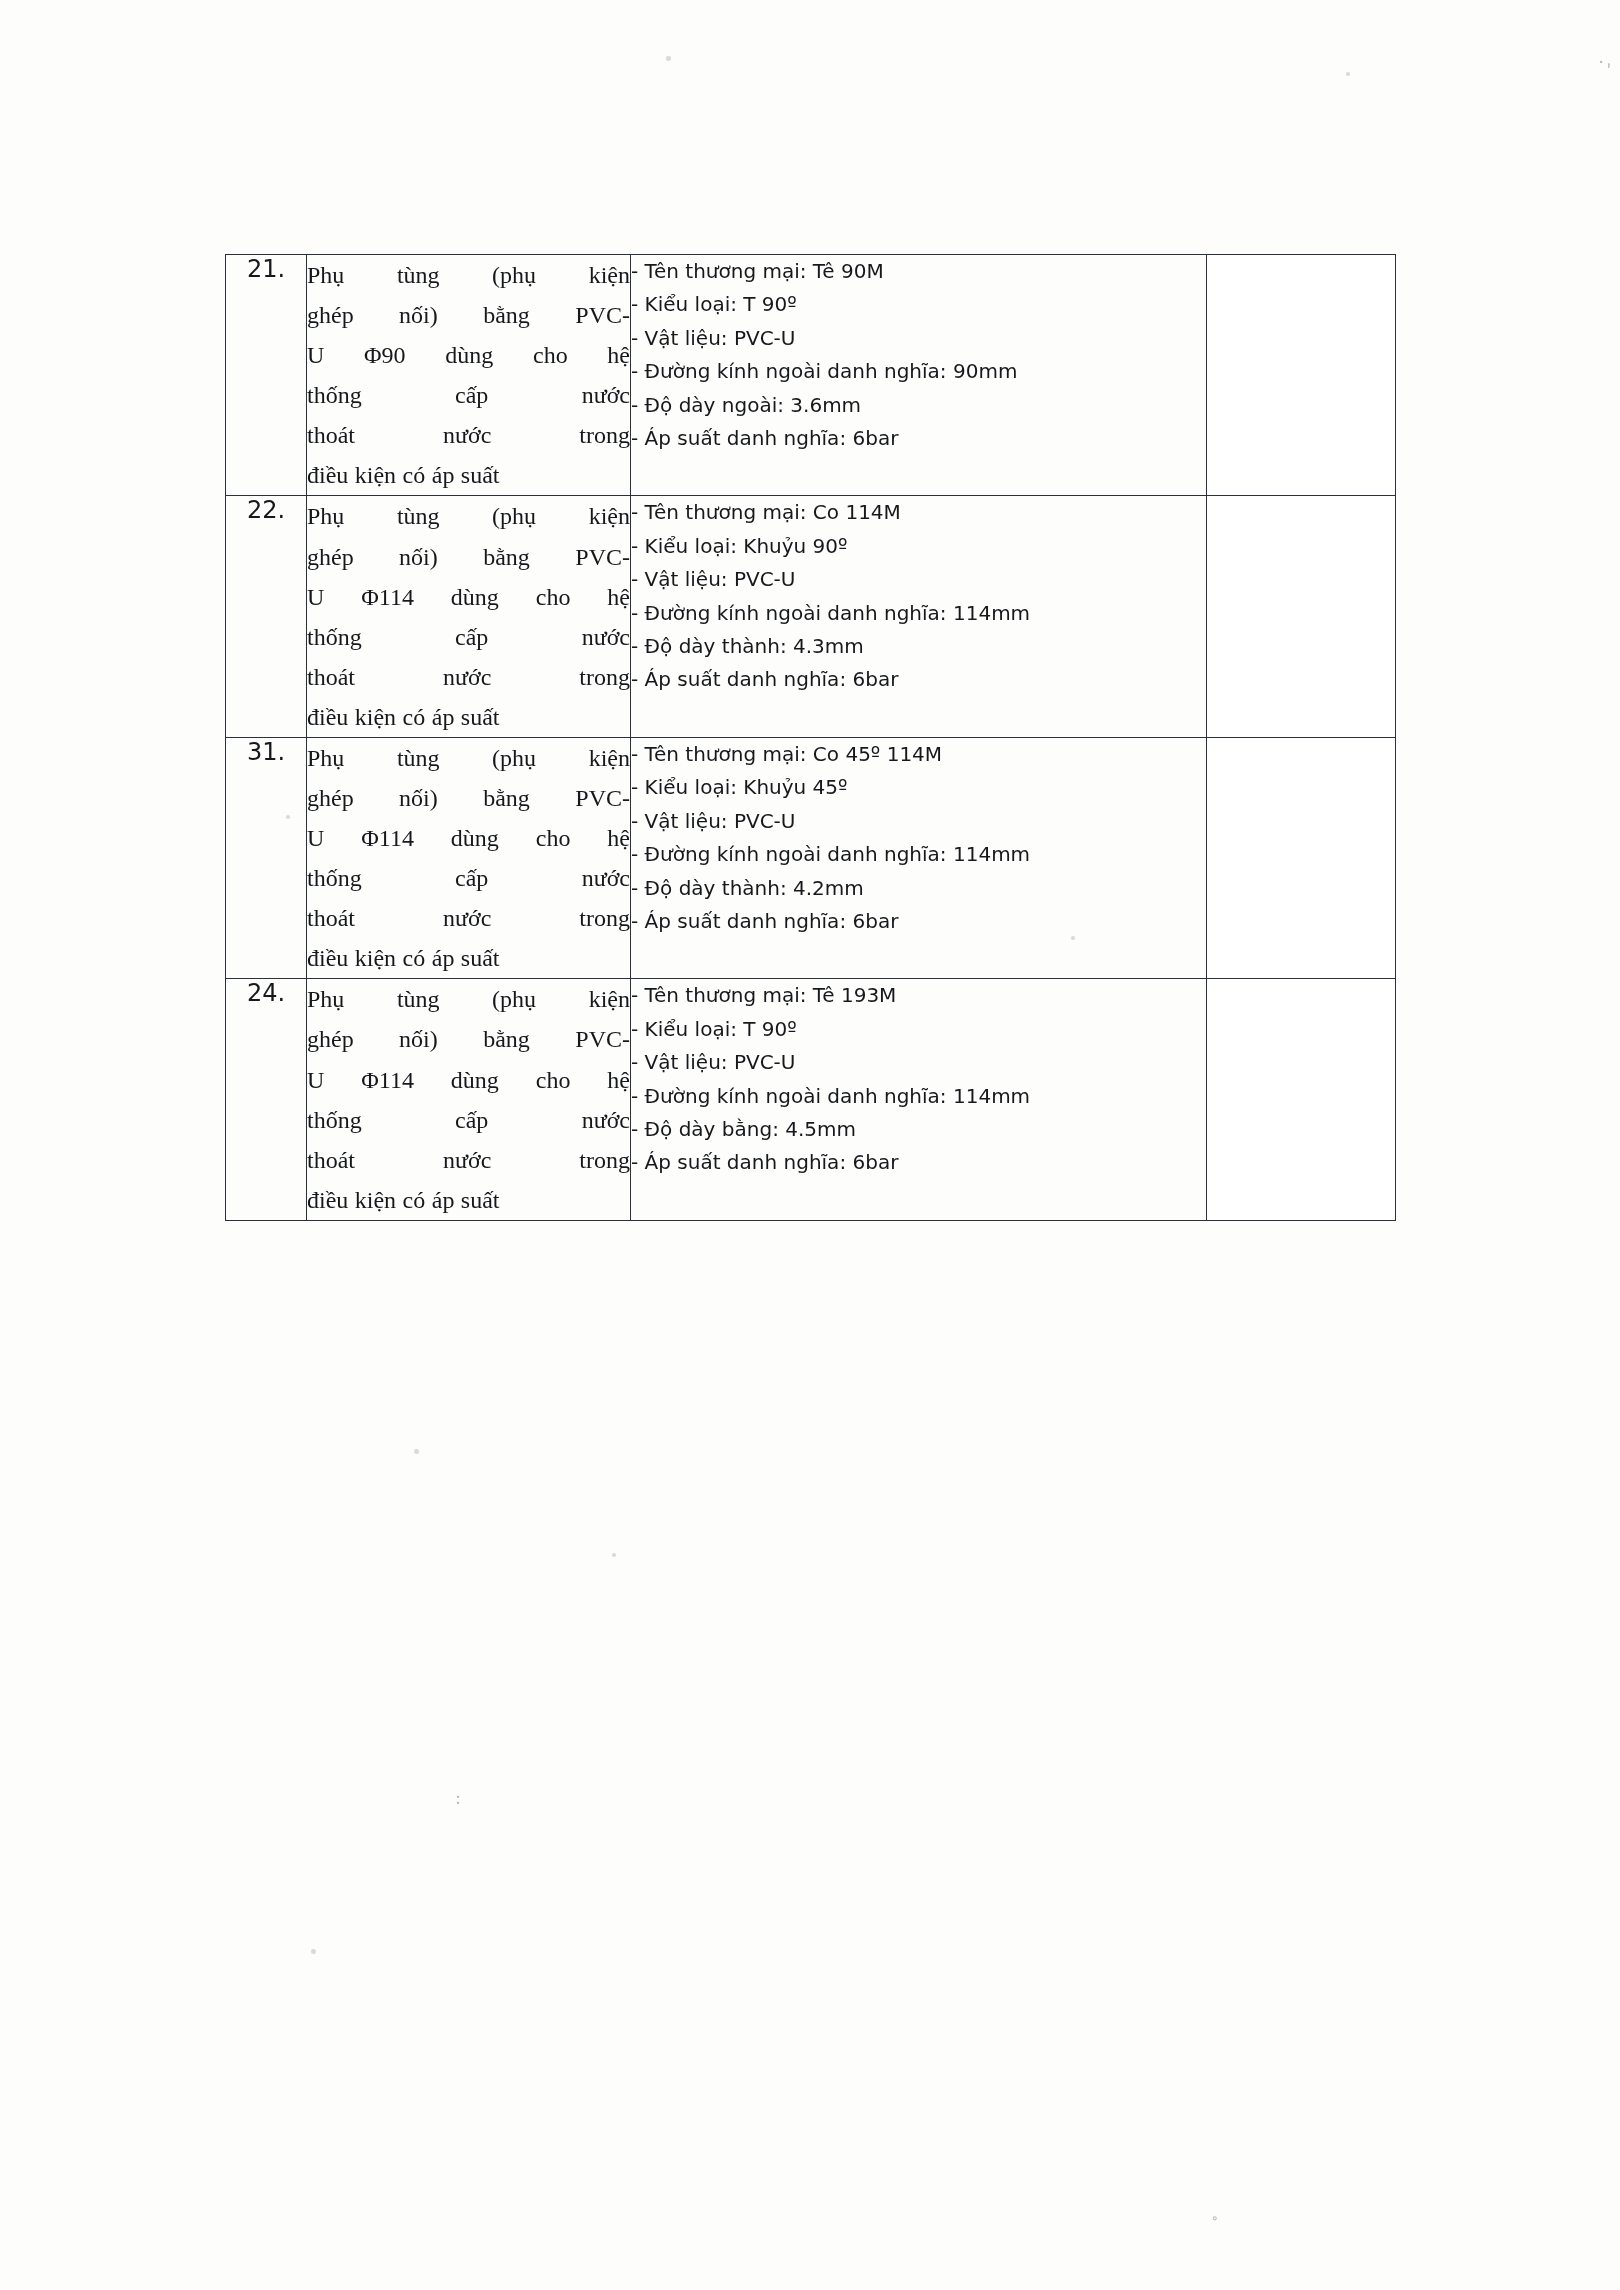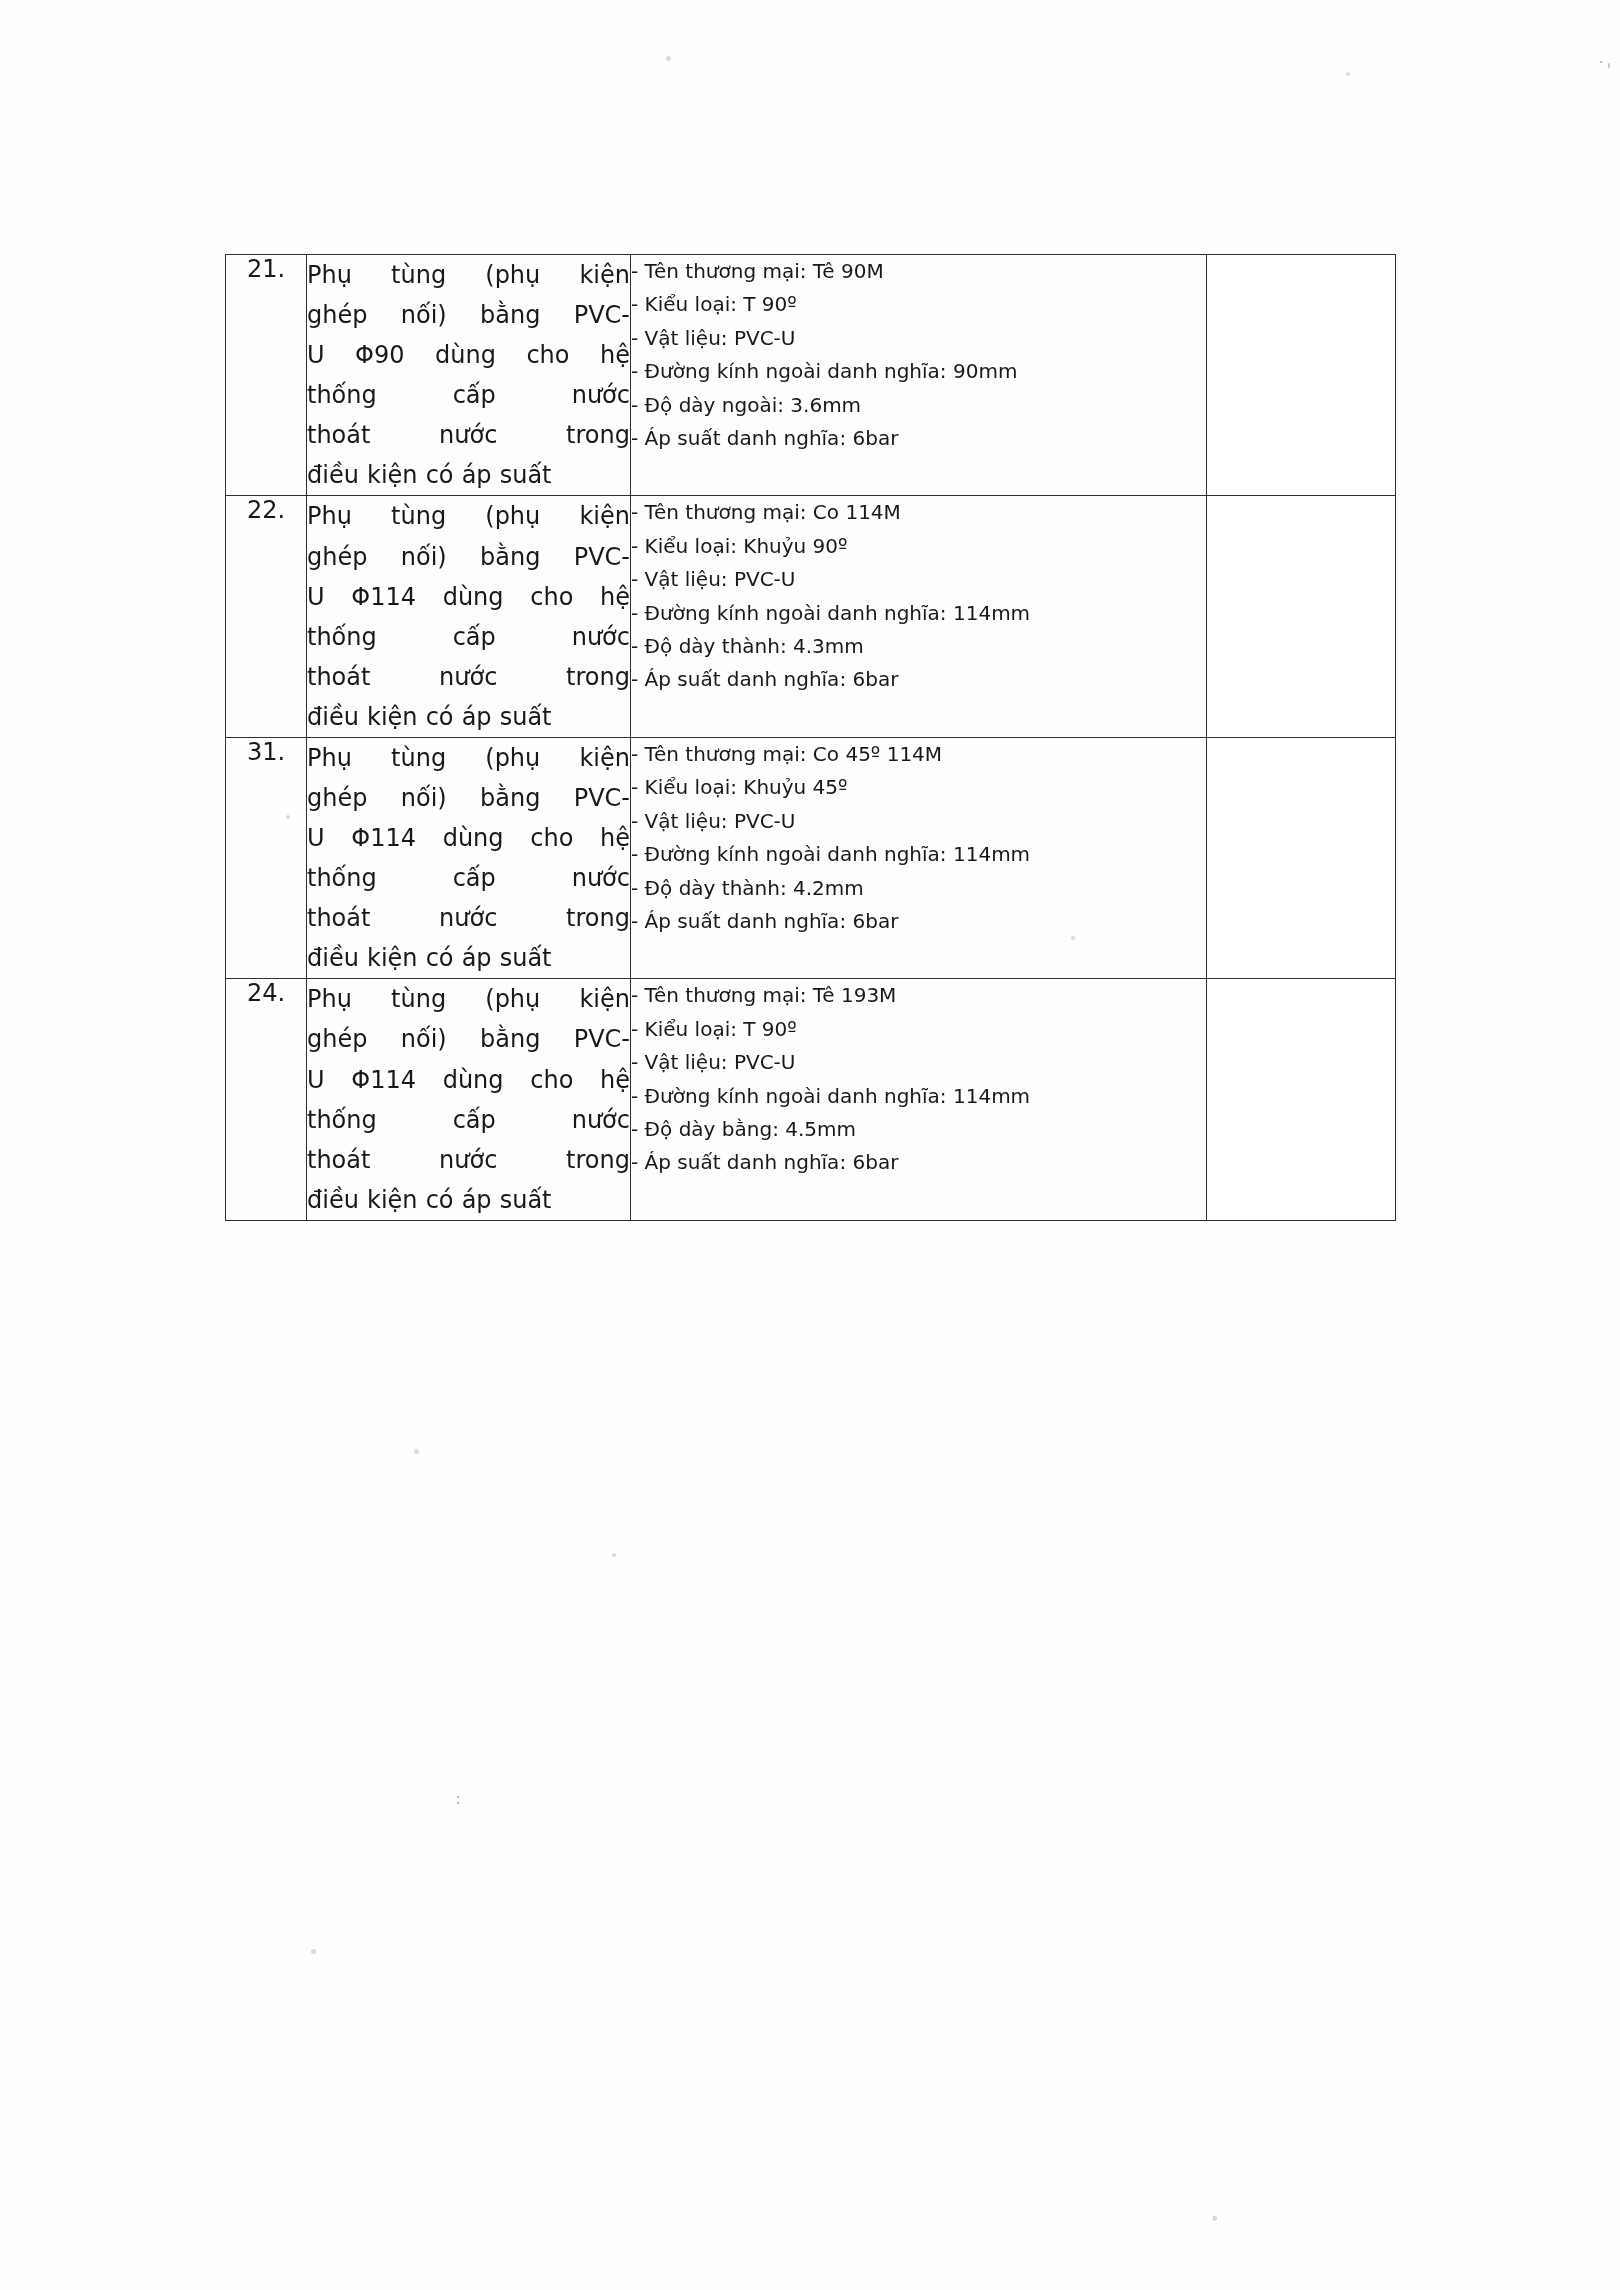--- a/index.html
+++ b/index.html
@@ -51,20 +51,21 @@
   }
 
   .cell-desc {
     padding: 10.8px 12.6px 12.6px 14.4px;
     font-size: 24px;
     line-height: 1.67;
     text-align: justify;
     text-align-last: justify;
     hyphens: none;
     word-spacing: 0.02em;
+    font-family: Liberation Serif, serif;
   }
 
   .cell-spec {
     padding: 10.8px 9px 12.6px 12.6px;
     font-size: 20px;
     line-height: 1.67;
   }
   .spec-line {
     white-space: nowrap;
   }

